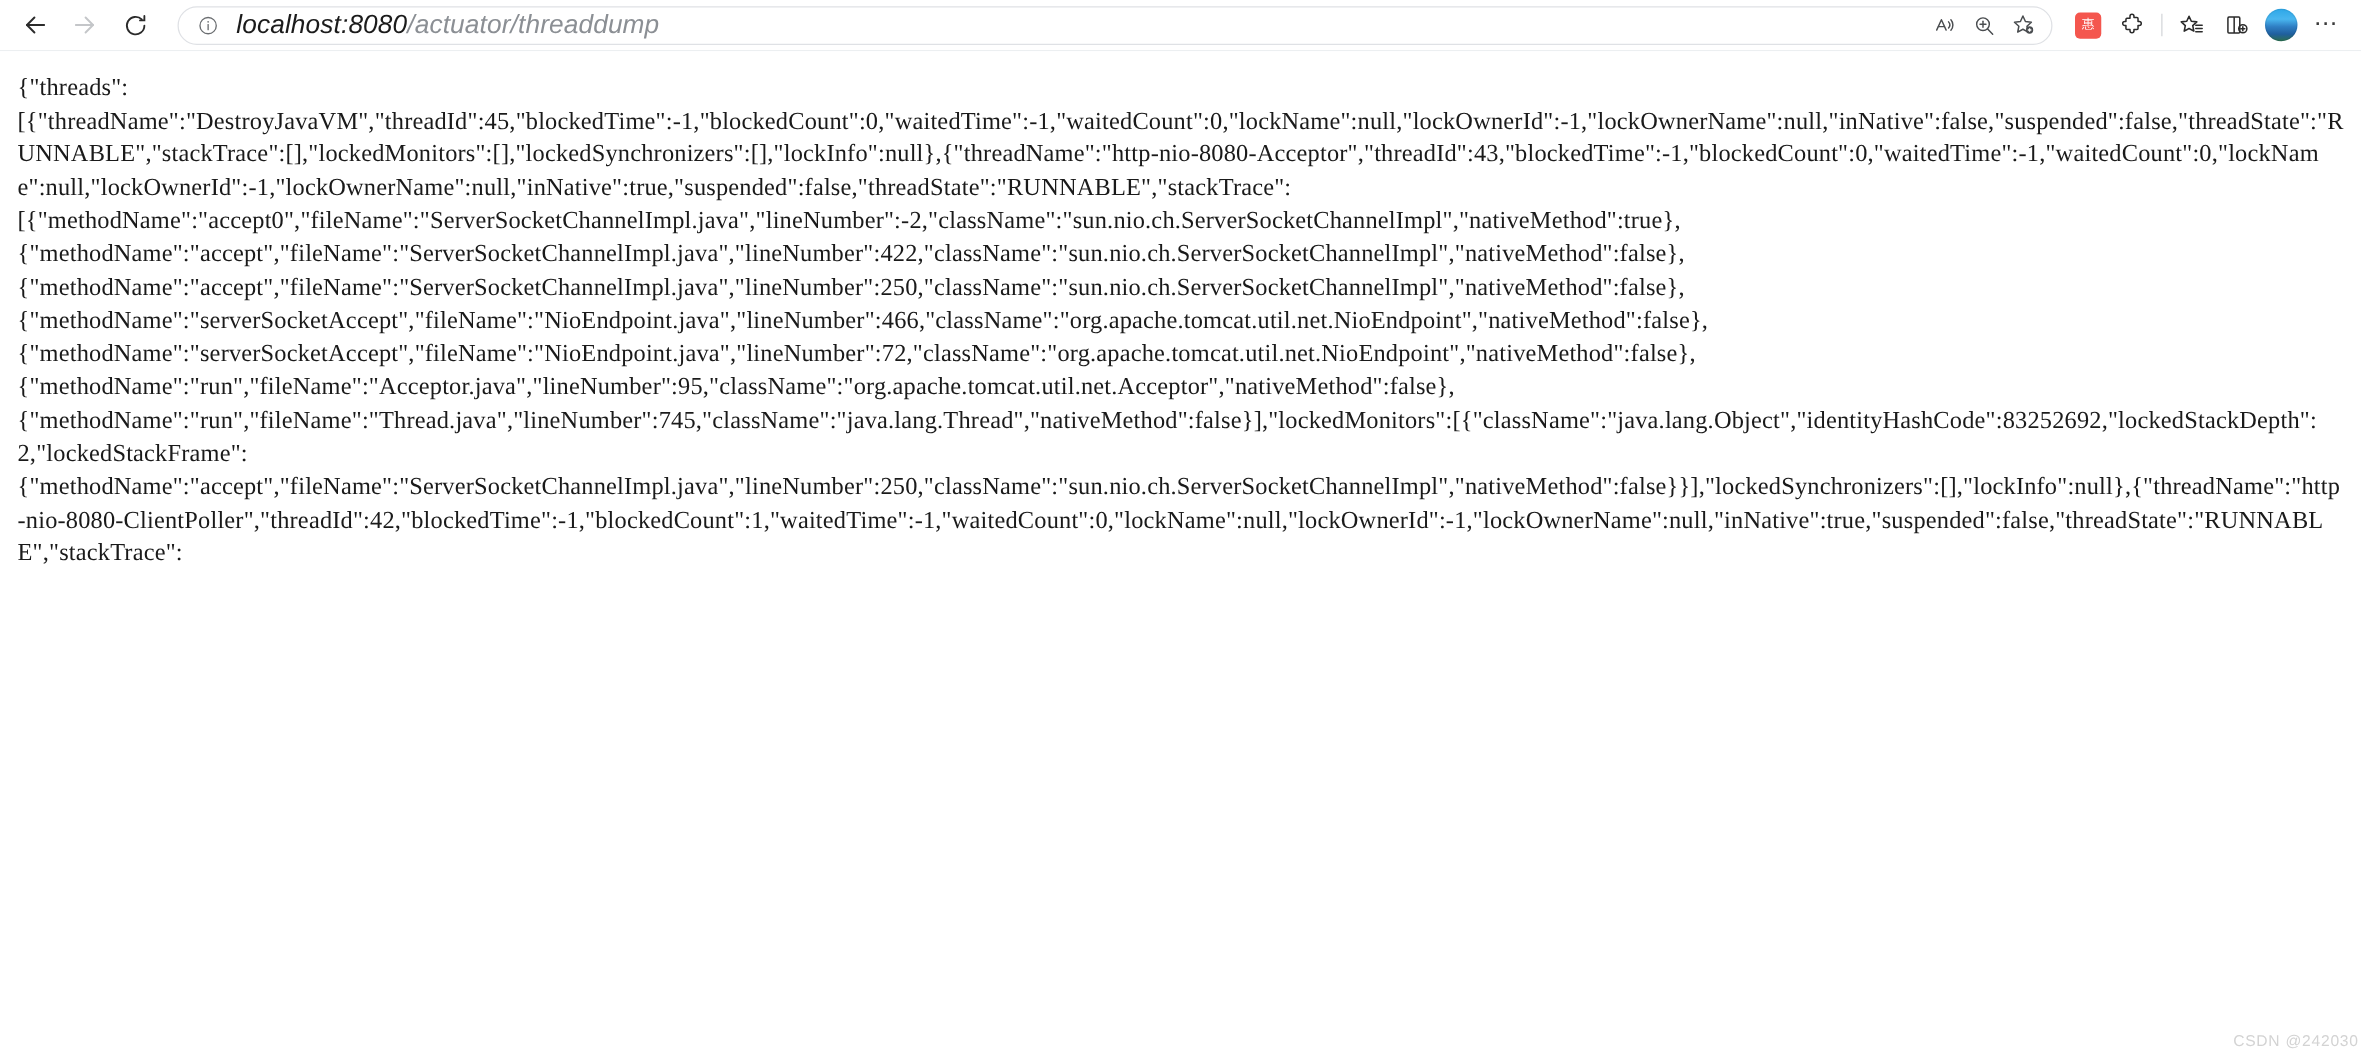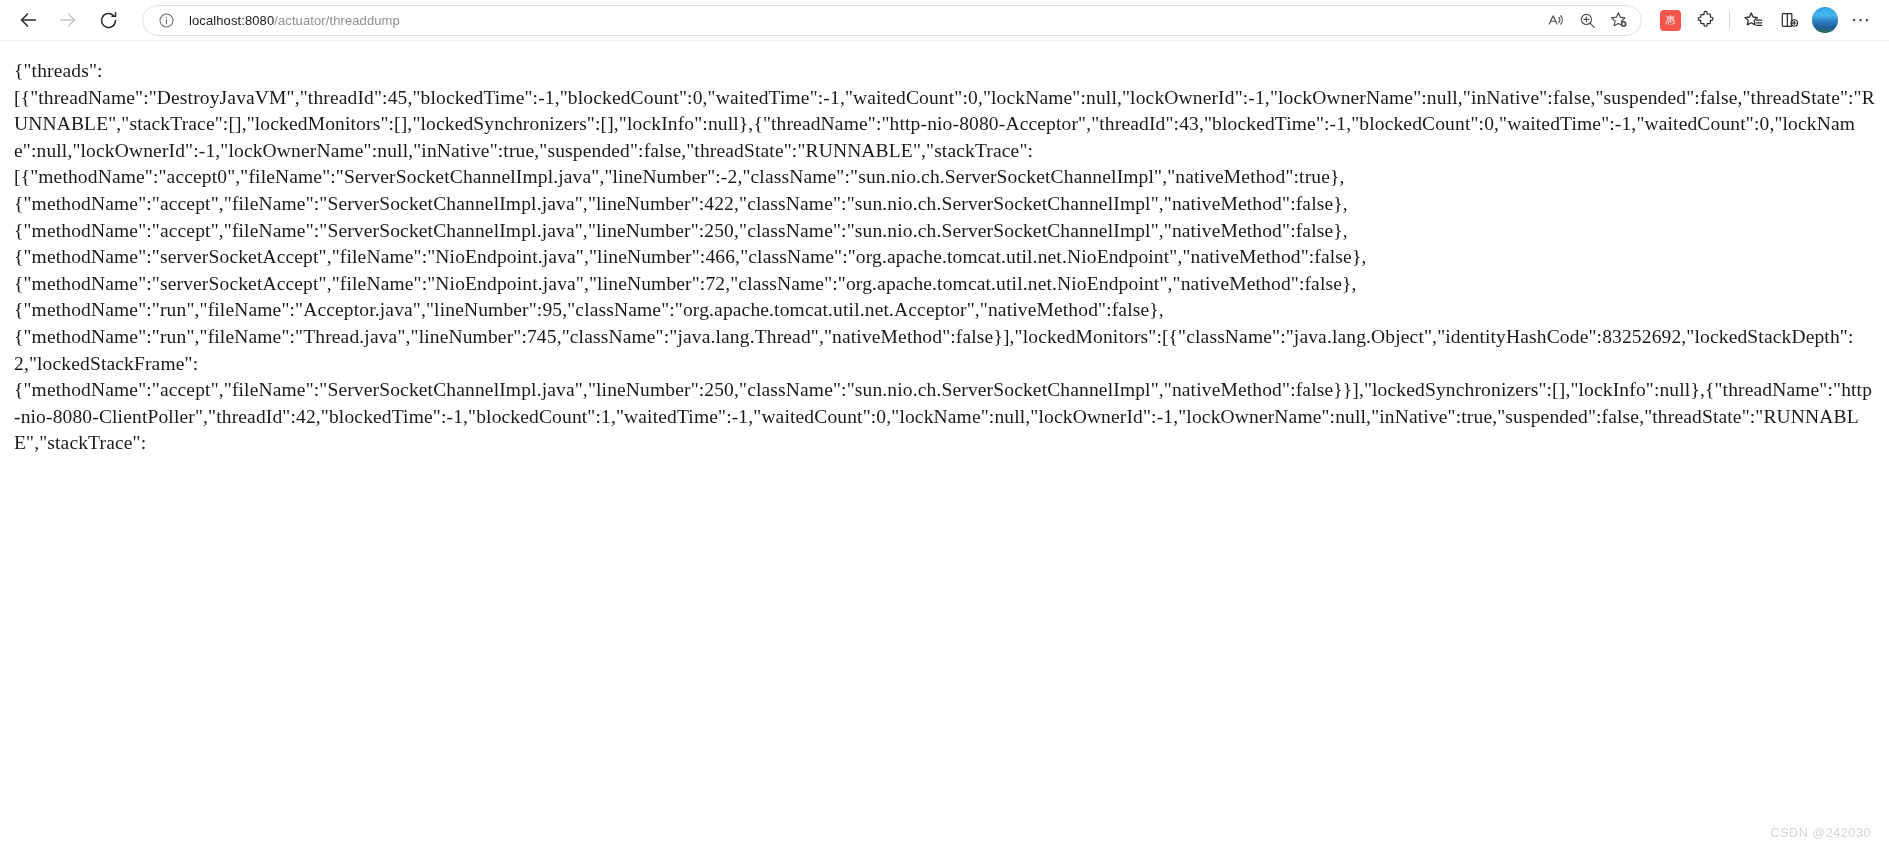--- a/index.html
+++ b/index.html
@@ -63,27 +63,28 @@
     width: 26px;
     height: 26px;
     display: flex;
     align-items: center;
     justify-content: center;
   }
 
   .url-text {
     flex: 1 1 auto;
     font-family: "Liberation Sans", sans-serif;
-    font-size: 13px;
+    font-size: 21px;
     color: #8b8f94;
     white-space: nowrap;
     overflow: hidden;
     text-overflow: ellipsis;
     padding-left: 10px;
     letter-spacing: 0.1px;
+    font-style: italic;
   }
   .url-text .host { color: #1b1b1b; }
 
   .addr-actions {
     display: flex;
     align-items: center;
     flex: 0 0 auto;
   }
   .addr-btn {
     width: 32px;
@@ -166,21 +167,21 @@
     white-space: pre-wrap;
     word-break: break-all;
     overflow-wrap: anywhere;
     padding: 17px 14px 0 14px;
     margin: 0;
     letter-spacing: 0.15px;
   }
 
   .watermark {
     position: absolute;
-    right: 18px;
+    right: 2px;
     bottom: 7px;
     font-family: "Liberation Sans", sans-serif;
     font-size: 12.5px;
     color: #d3d3d3;
     letter-spacing: 0.6px;
     user-select: none;
   }
 </style>
 </head>
 <body>

